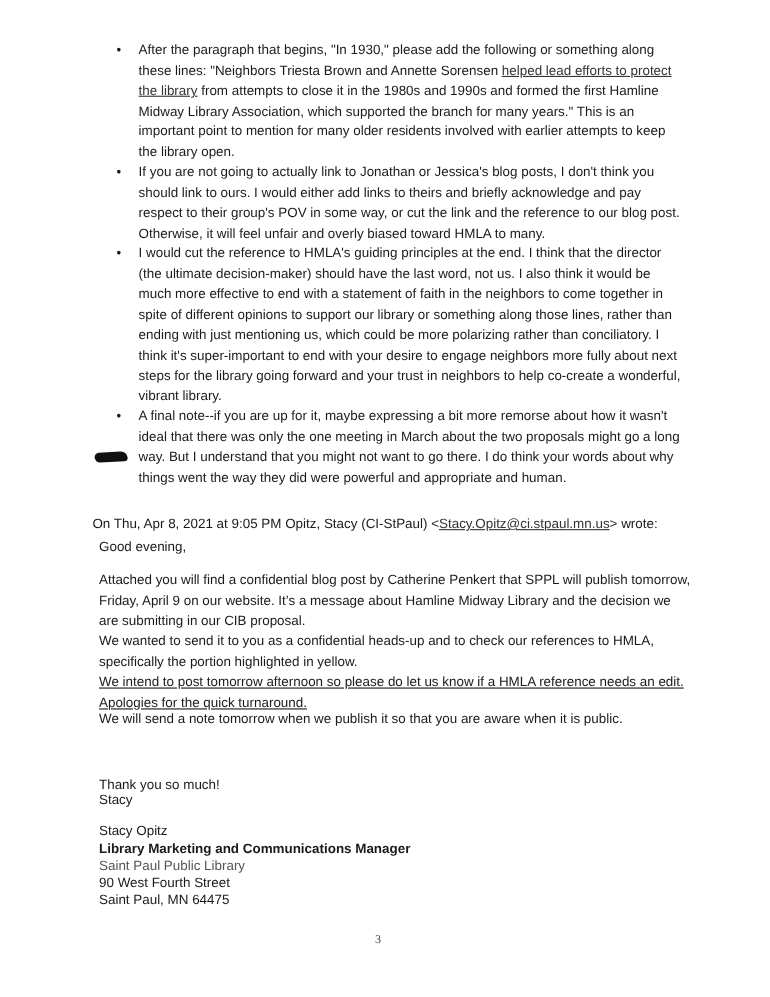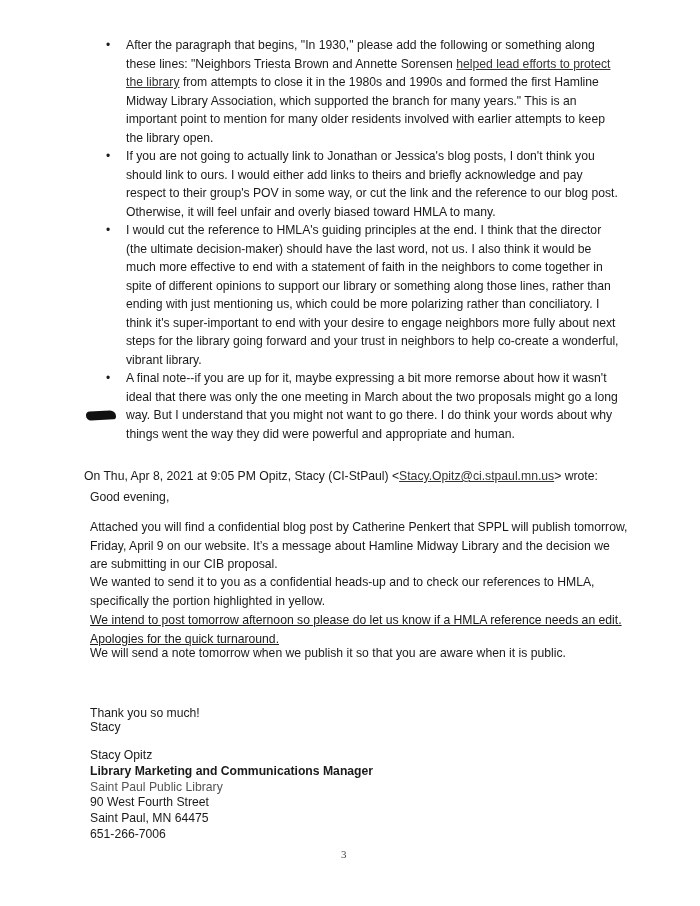--- a/index.html
+++ b/index.html
@@ -62,17 +62,16 @@
 
   <p class="quoted" style="top:704px;">Thank you so much!</p>
   <p class="quoted" style="top:718px;">Stacy</p>
 
   <div class="quoted" style="top:748px; line-height:15.8px;">
     <div>Stacy Opitz</div>
     <div class="sig-title">Library Marketing and Communications Manager</div>
     <div class="sig-org">Saint Paul Public Library</div>
     <div>90 West Fourth Street</div>
     <div>Saint Paul, MN 64475</div>
-    <div>651-266-7006</div>
   </div>
 
   <div class="page-number">3</div>
 </div>
 
 </body></html>

